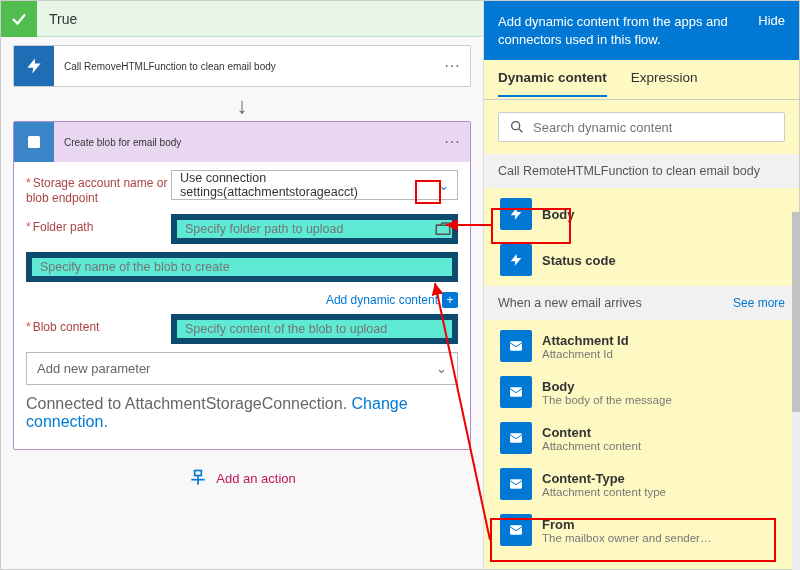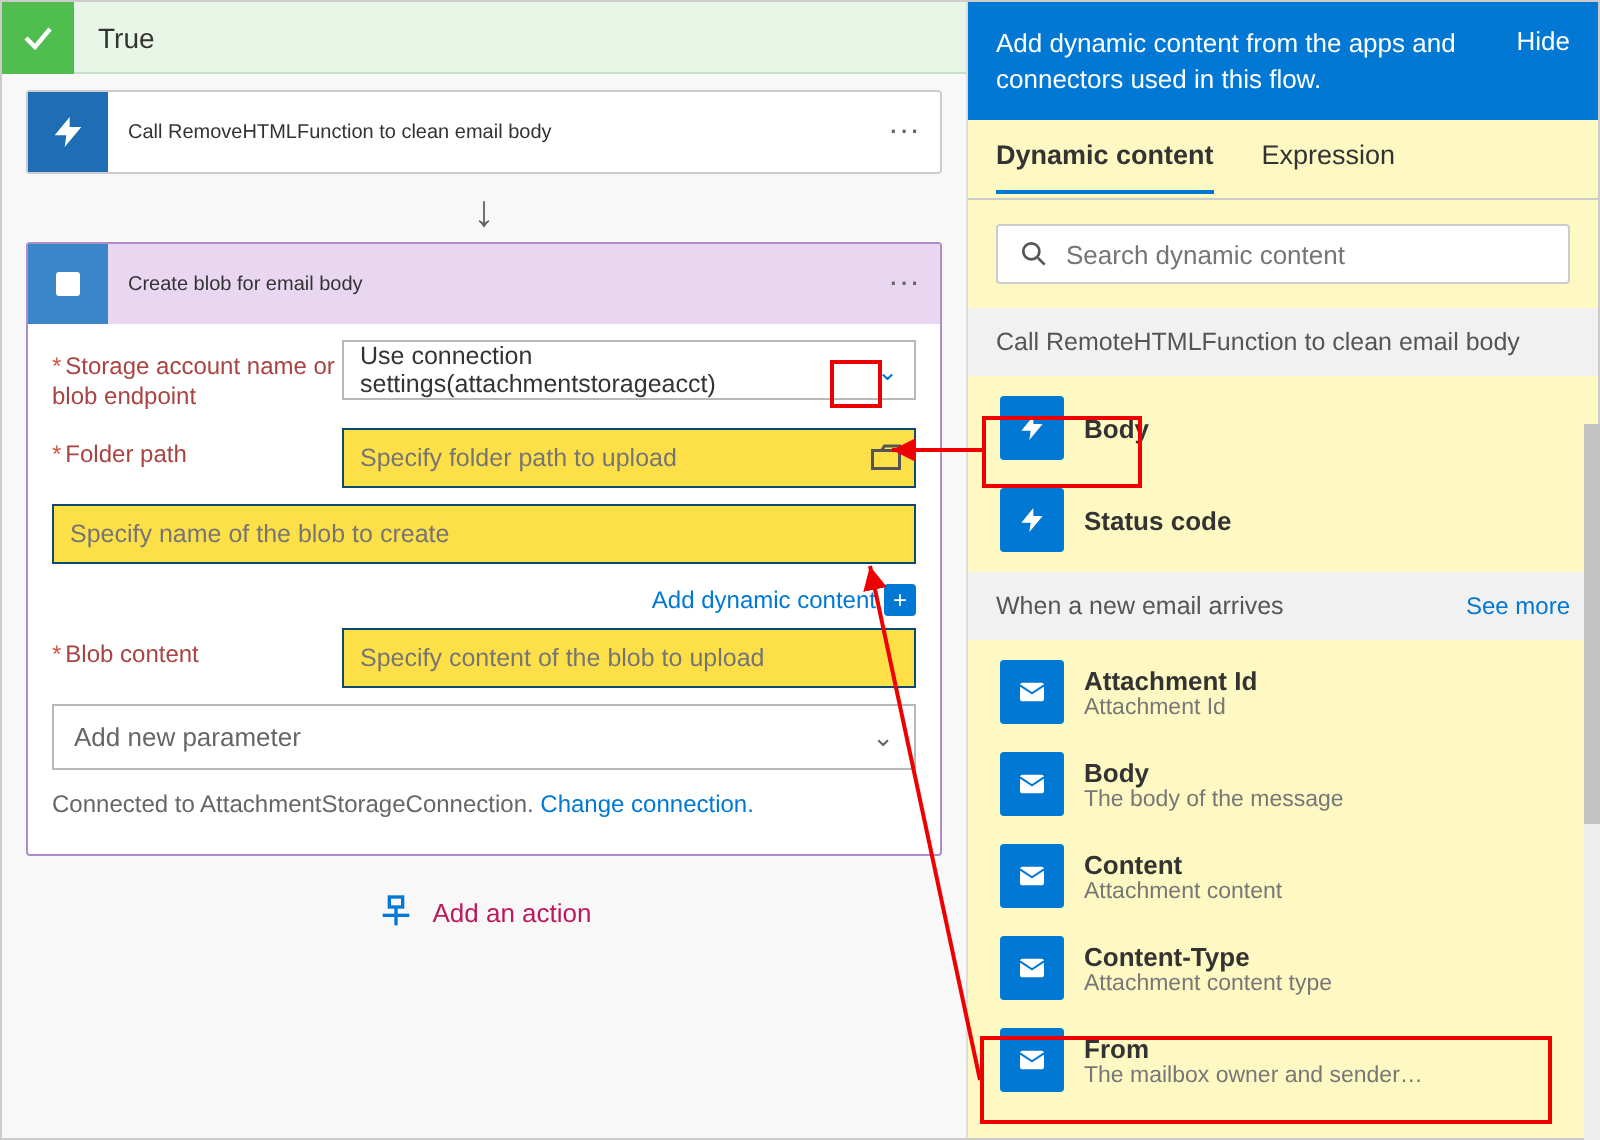--- a/index.html
+++ b/index.html
@@ -22,32 +22,32 @@
   .card-title { flex: 1; padding-left: 10px; font-size: 10px; color: #333; }
   .ellipsis { width: 36px; text-align: center; color: #666; font-size: 16px; cursor: pointer; }
 
   .arrow-down { text-align: center; color: #666; font-size: 22px; padding: 2px 0; }
 
   .form { padding: 8px 12px 8px 12px; font-size: 12.5px; }
   .form-row { display: flex; align-items: flex-start; margin-bottom: 8px; }
   .form-label { width: 145px; color: #a94442; font-size: 12px; padding-top: 6px; line-height: 1.25; }
   .form-label::before { content: "*"; color: #d9534f; margin-right: 2px; }
   .form-field { flex: 1; position: relative; }
-  .input { width: 100%; border: 1px solid #0c4a6e; padding: 6px 28px 6px 8px; font-size: 12.5px; color: #777; background: #fde047; height: 30px; }
+  .input { width: 100%; border: 6px solid #0c4a6e; padding: 6px 28px 6px 8px; font-size: 12.5px; color: #777; background: #5eead4; height: 30px; }
   .select { width: 100%; border: 1px solid #b8b8b8; padding: 6px 8px; font-size: 12.5px; color: #333; display: flex; justify-content: flex-start; align-items: center; height: 30px; background: #fff; }
   .chev { color: #0078d4; }
 
   .field-icon-r { position: absolute; right: 6px; top: 6px; width: 18px; height: 18px; }
   
   .dyn-link { text-align: right; font-size: 12px; color: #0078d4; display: flex; justify-content: flex-end; align-items: center; gap: 4px; padding: 2px 0 6px; }
   .plus-badge { width: 16px; height: 16px; background: #0078d4; color: #fff; display: inline-flex; align-items: center; justify-content: center; font-size: 12px; border-radius: 2px; }
 
   .add-param { border: 1px solid #b8b8b8; padding: 8px 10px; font-size: 13px; color: #666; display: flex; justify-content: space-between; align-items: center; margin-top: 4px; background: #fff; }
 
-  .connected { font-size: 12px; color: #666; padding: 10px 0; }
+  .connected { font-size: 16px; color: #666; padding: 10px 0; }
   .connected a { color: #0078d4; text-decoration: none; }
 
   .add-action { text-align: center; padding: 14px 0; }
   .add-action-inner { display: inline-flex; align-items: center; gap: 8px; color: #be185d; font-size: 13px; }
   .add-action-icon { width: 20px; height: 20px; }
 
   
   .right-header { background: #0078d4; color: #fff; padding: 12px 14px; font-size: 13px; display: flex; justify-content: space-between; gap: 12px; }
   .right-header .txt { flex: 1; line-height: 1.35; }
   .hide-link { color: #fff; font-size: 13px; cursor: pointer; }

